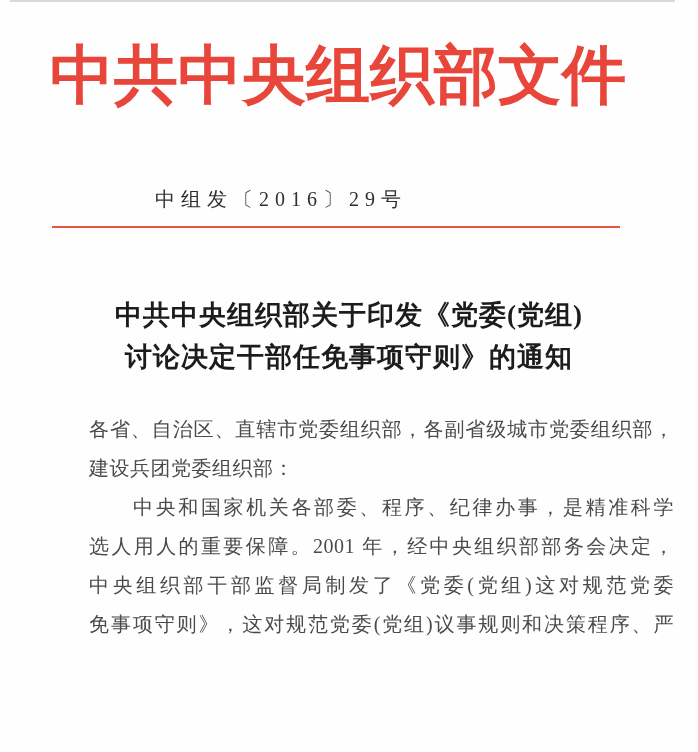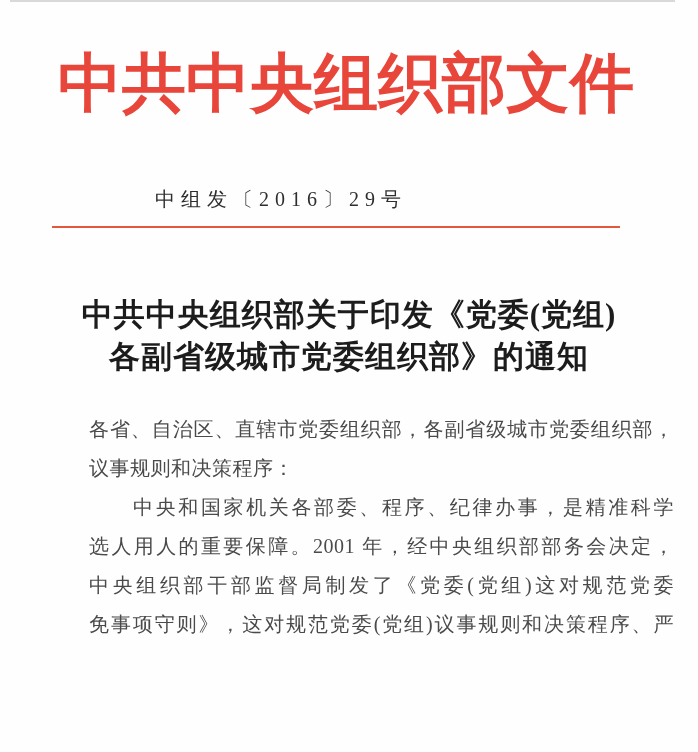--- a/index.html
+++ b/index.html
@@ -27,21 +27,21 @@
     position: absolute;
     top: 38px;
     left: 0;
     width: 676px;
     text-align: center;
     font-size: 64px;
     font-weight: bold;
     color: #e8463a;
     letter-spacing: 0px;
     line-height: 1.2;
-    margin: 8px;
+    margin: 0;
     white-space: nowrap;
   }
   .doc-number {
     position: absolute;
     top: 186px;
     left: 0;
     width: 562px;
     text-align: center;
     font-size: 20px;
     color: #2e2e2e;
@@ -55,21 +55,21 @@
     width: 568px;
     height: 2px;
     background: #e4573f;
   }
   .doc-title {
     position: absolute;
     top: 294px;
     left: 0;
     width: 698px;
     text-align: center;
-    font-size: 31px;
+    font-size: 27px;
     font-weight: bold;
     color: #1c1c1c;
     line-height: 42px;
     letter-spacing: 1px;
   }
   .body-block {
     position: absolute;
     top: 410px;
     left: 64px;
     width: 585px;
@@ -98,25 +98,25 @@
   <div class="scan-edge-top"></div>
 
   <h1 class="org-header">中共中央组织部文件</h1>
 
   <div class="doc-number">中组发〔2016〕29号</div>
 
   <div class="red-divider"></div>
 
   <div class="doc-title">
     <div class="doc-title-line">中共中央组织部关于印发《党委(党组)</div>
-    <div class="doc-title-line">各副省级城市党委组织部》的通知</div>
+    <div class="doc-title-line">讨论决定干部任免事项守则》的通知</div>
   </div>
 
   <div class="body-block">
     <div class="body-line jline">各省、自治区、直辖市党委组织部，各副省级城市党委组织部，</div>
-    <div class="body-line">议事规则和决策程序：</div>
+    <div class="body-line">建设兵团党委组织部：</div>
     <div class="body-line jline indent">中央和国家机关各部委、程序、纪律办事，是精准科学</div>
     <div class="body-line jline">选人用人的重要保障。2001 年，经中央组织部部务会决定，</div>
     <div class="body-line jline">中央组织部干部监督局制发了《党委(党组)这对规范党委</div>
     <div class="body-line jline">免事项守则》，这对规范党委(党组)议事规则和决策程序、严</div>
   </div>
 
 </div>
 
 </body></html>

